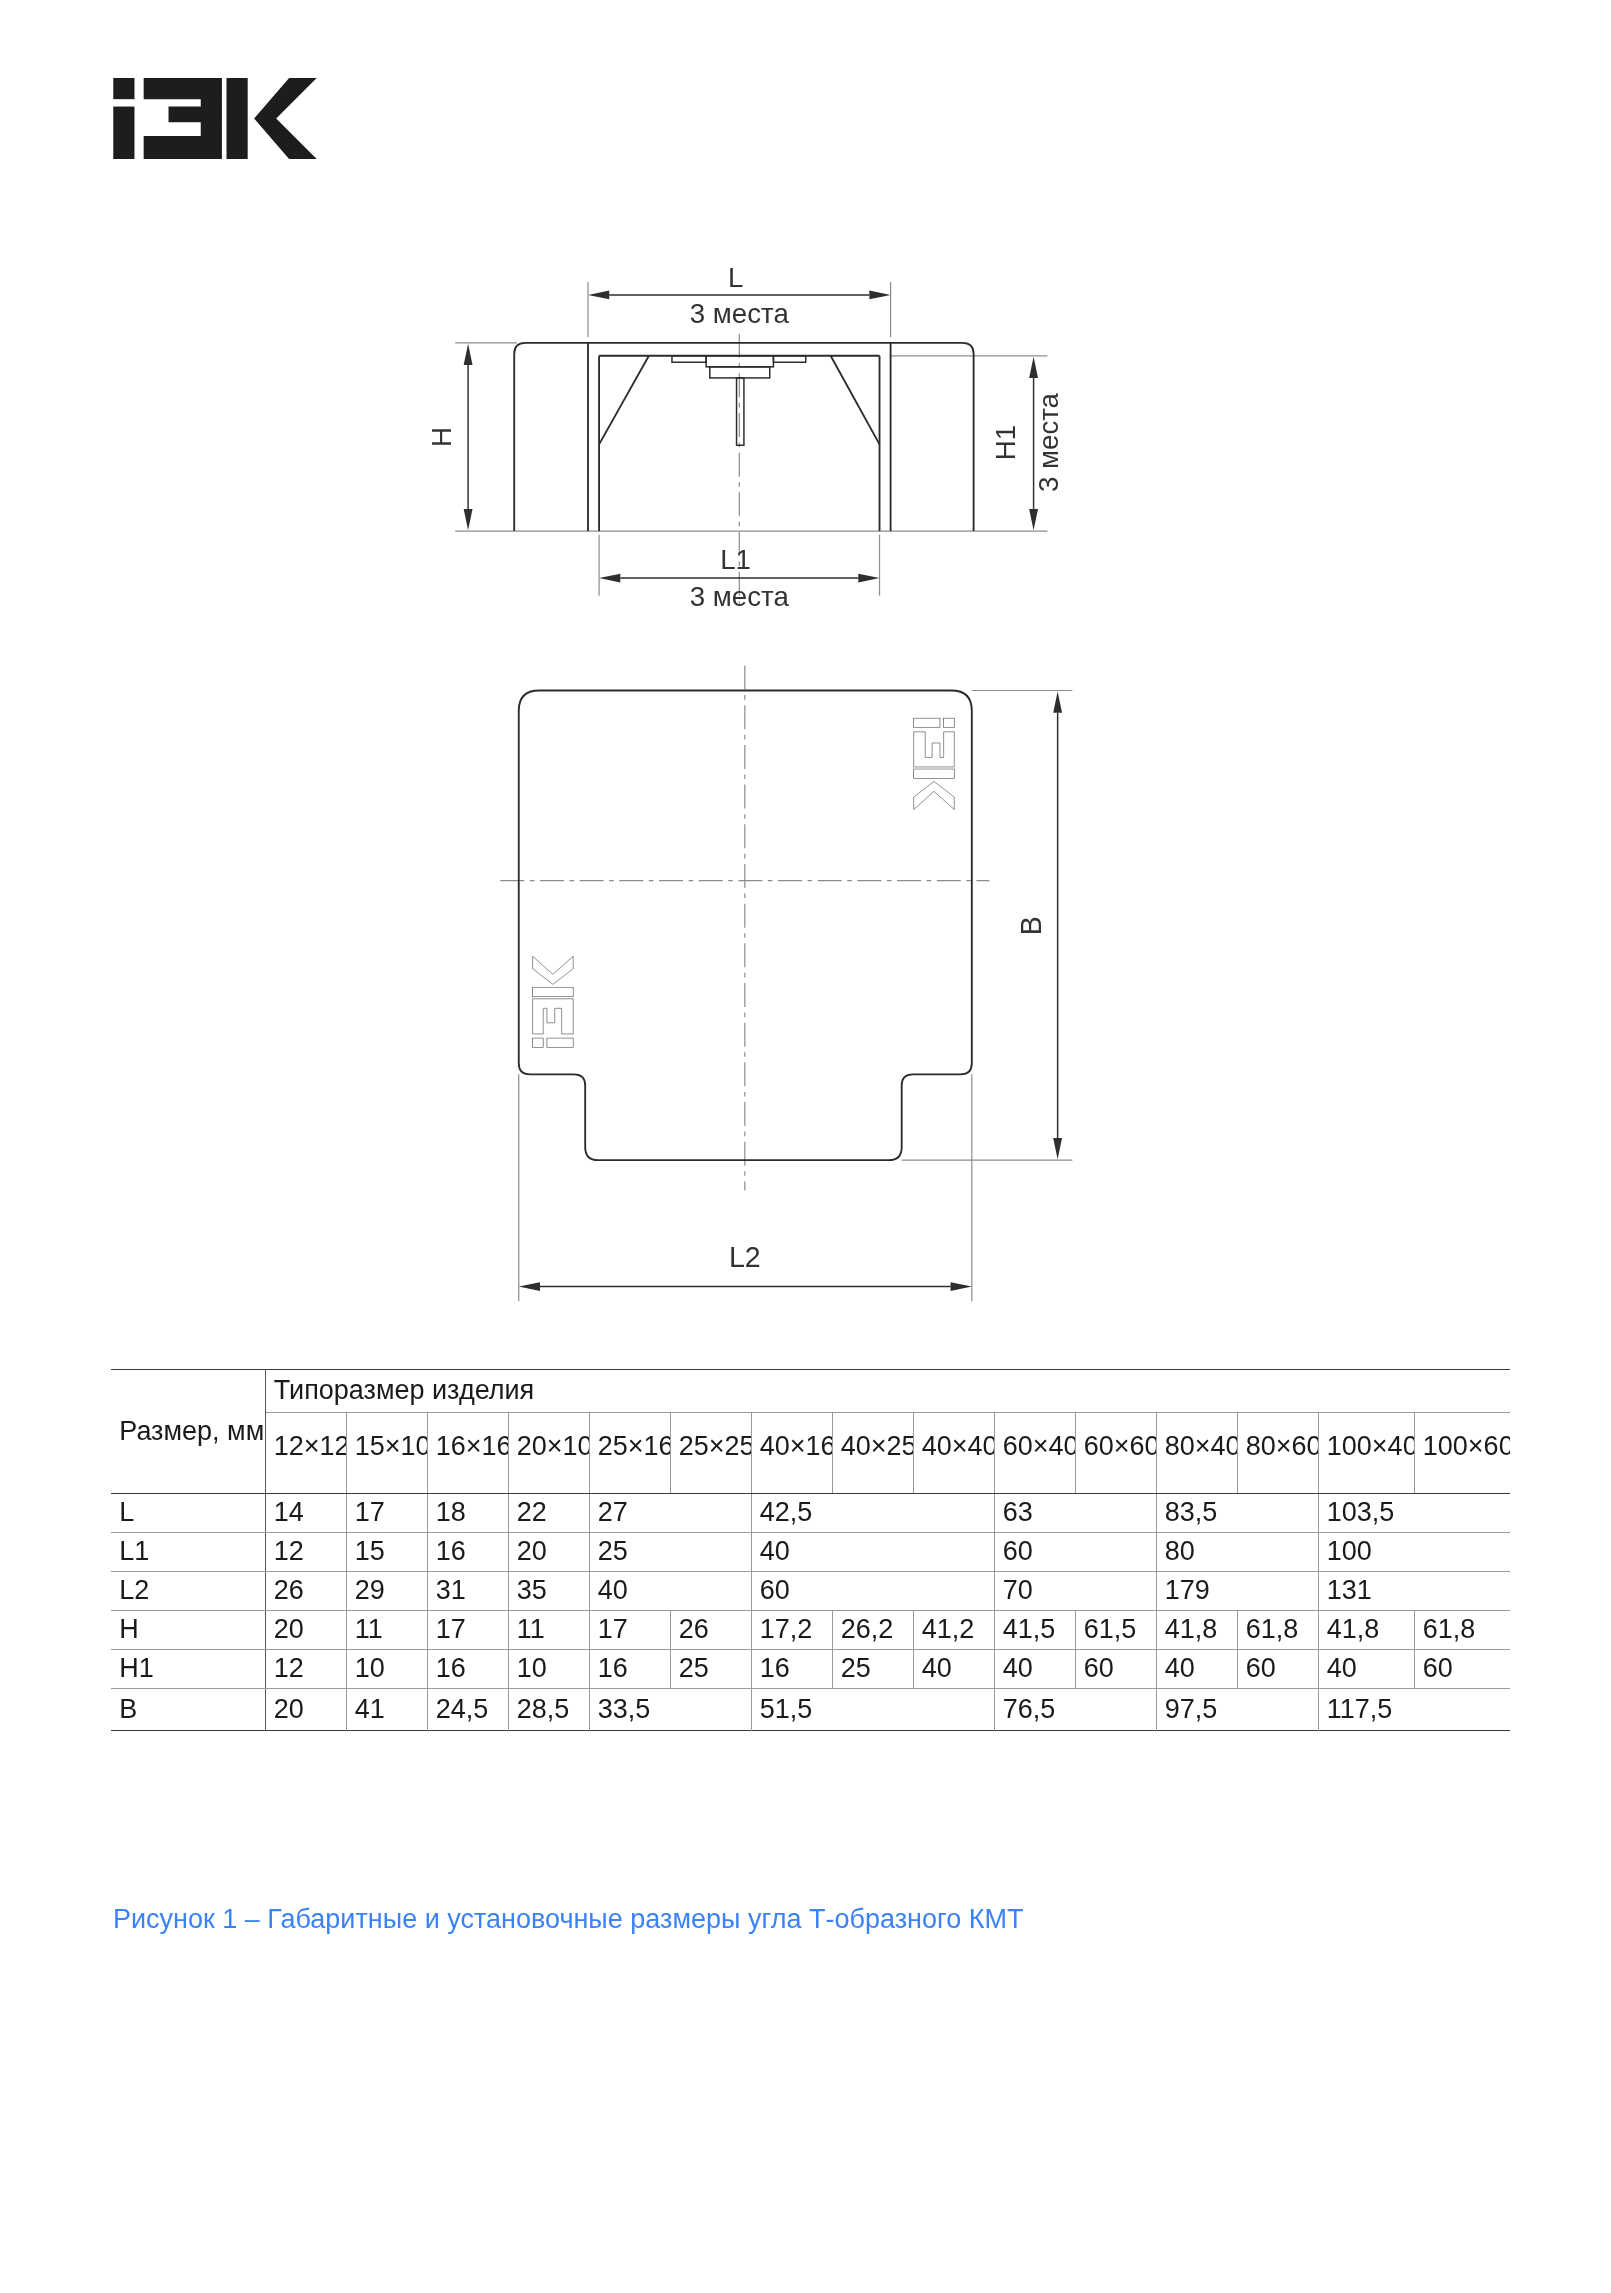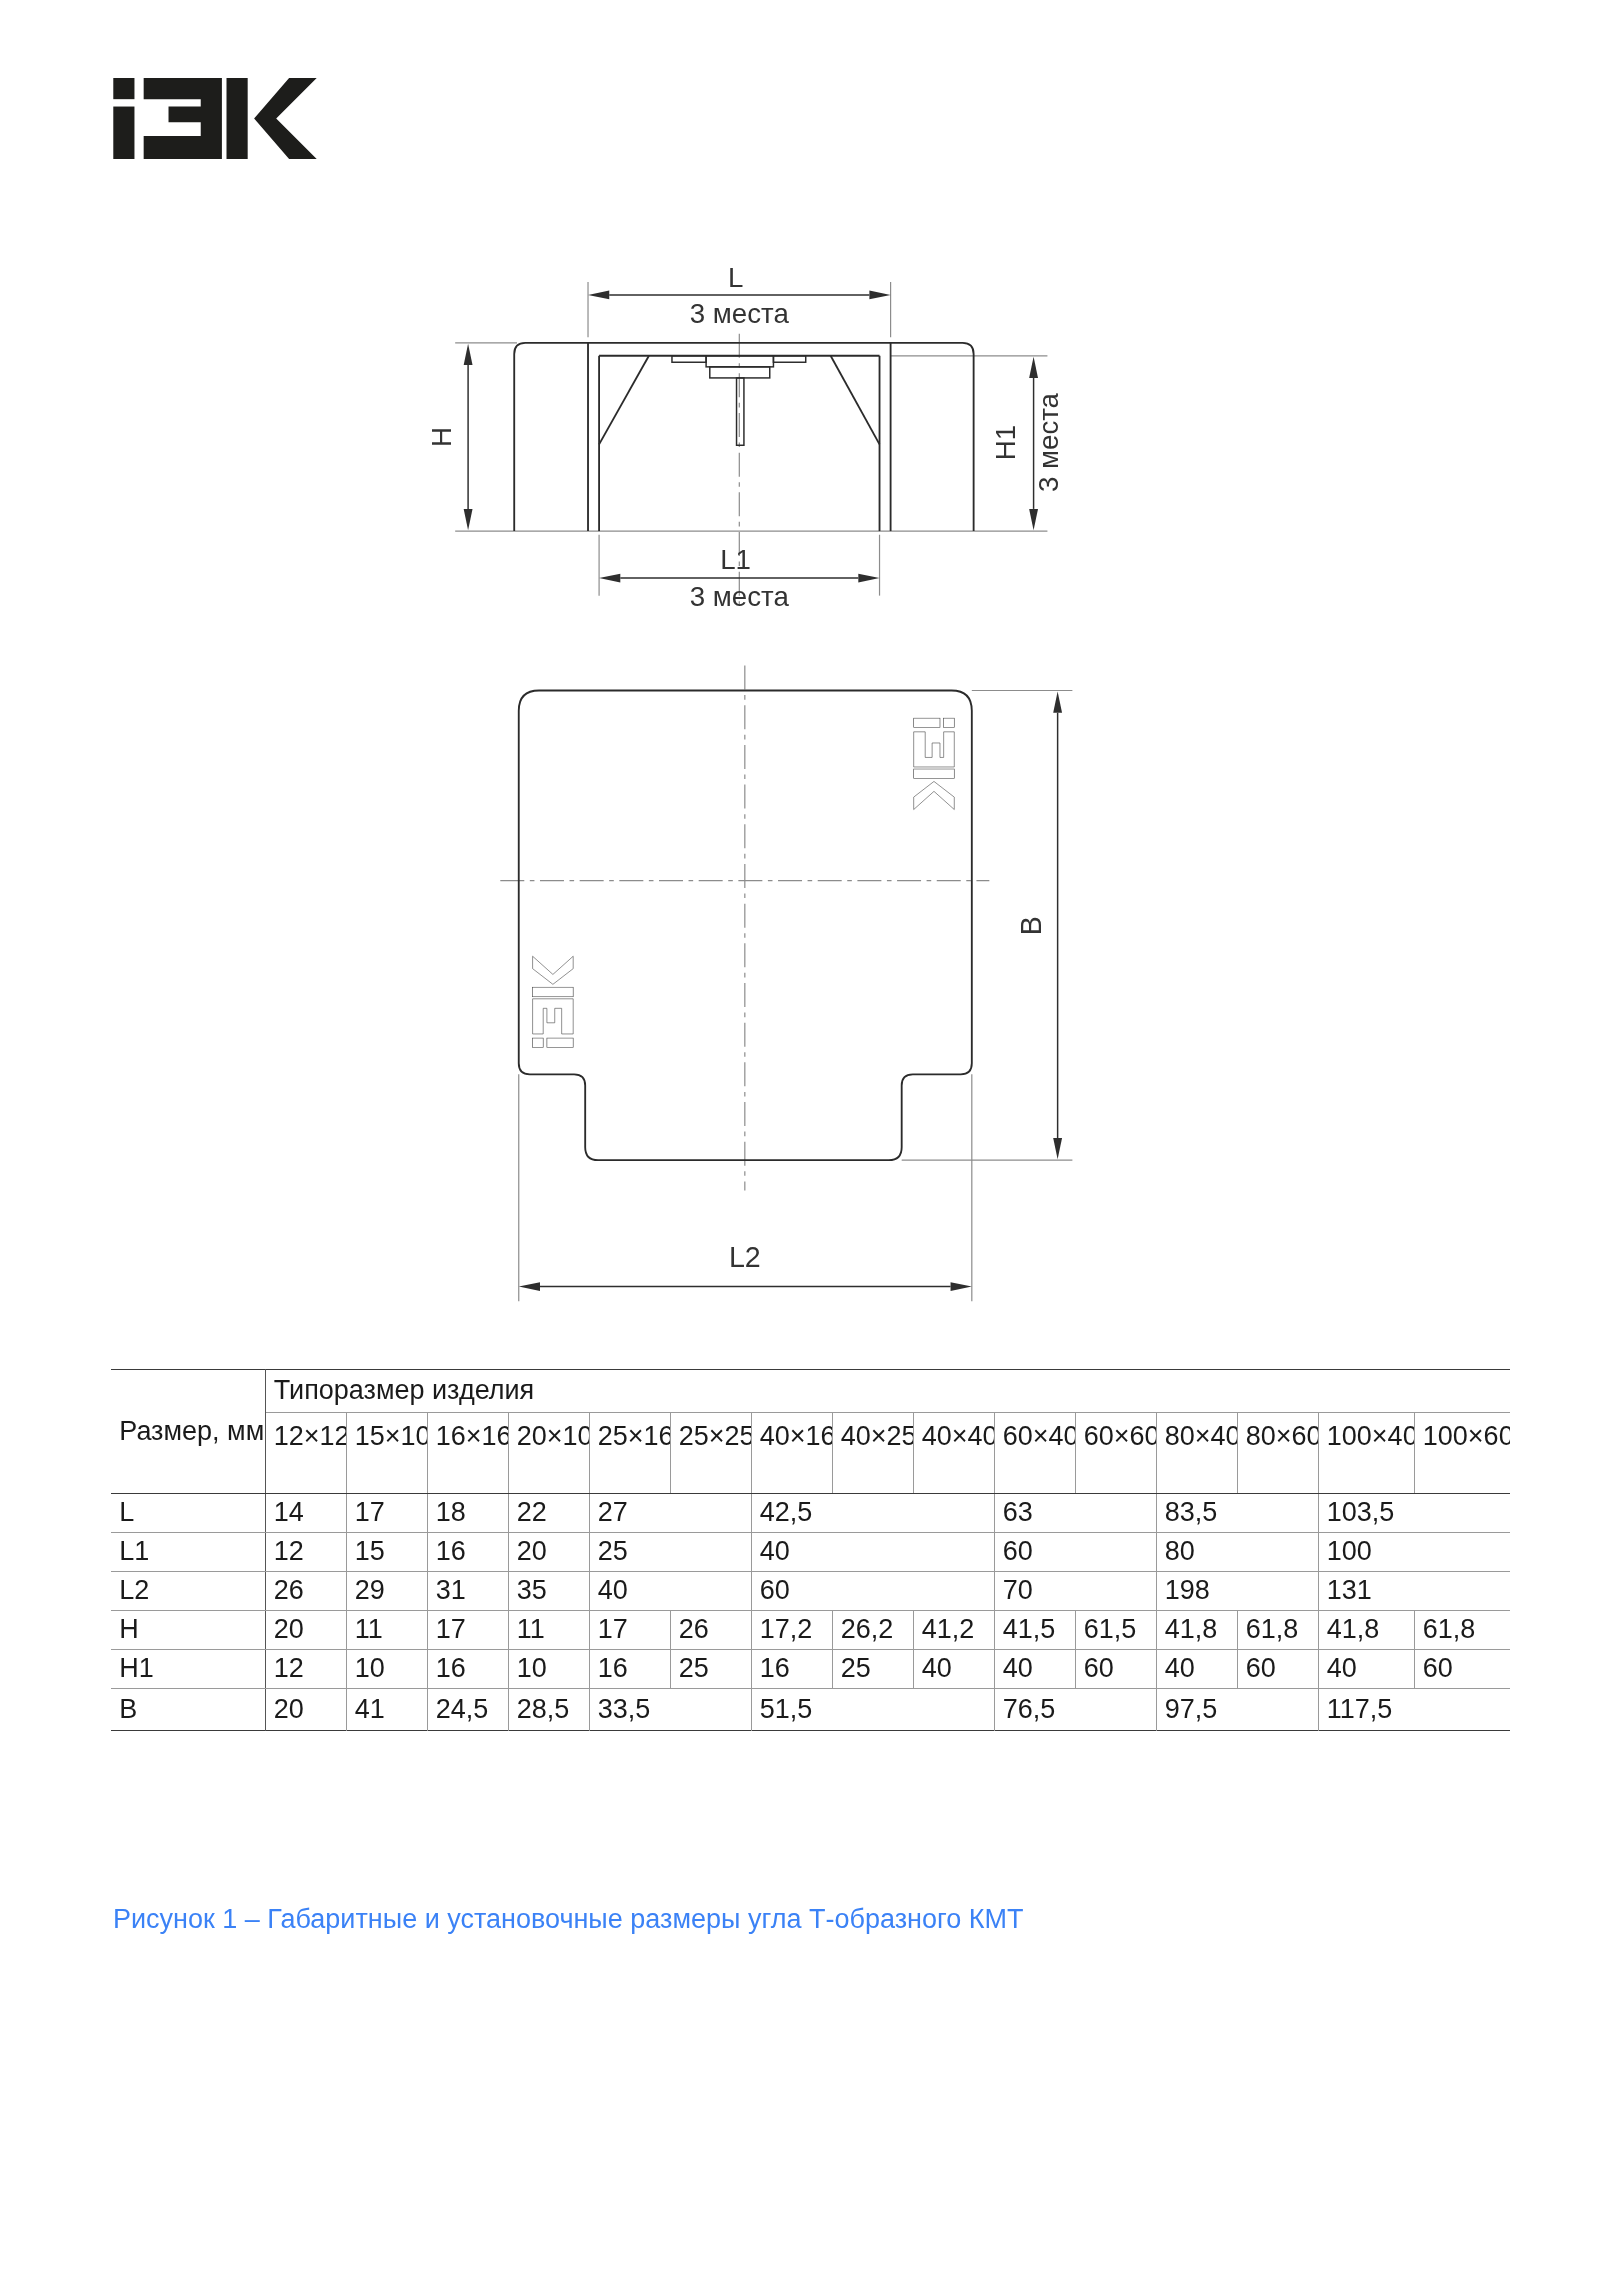--- a/index.html
+++ b/index.html
@@ -50,21 +50,21 @@
   tr.drow-last { height:42px; }
   th.corner {
     border-right:1.4px solid #555;
     border-bottom:1.8px solid #3a3a3a;
     vertical-align:top; padding-top:8.3px;
   }
   th.group { border-bottom:0.9px solid #9a9a9a; padding-top:5.5px; vertical-align:top; }
   tr.hrow2 th {
     border-right:0.9px solid #9a9a9a;
     border-bottom:1.8px solid #3a3a3a;
-    vertical-align:top; padding-top:9px;
+    vertical-align:top; padding-top:19px;
   }
   tr.hrow2 th:last-child { border-right:none; }
   tbody th.rowlabel {
     border-right:1.4px solid #555;
     border-bottom:1.3px solid #9a9a9a;
   }
   tbody td {
     border-right:0.9px solid #9a9a9a;
     border-bottom:1.3px solid #9a9a9a;
   }
@@ -267,21 +267,21 @@
         </tr>
         <tr class="drow">
           <th class="rowlabel">L2</th>
           <td>26</td>
           <td>29</td>
           <td>31</td>
           <td>35</td>
           <td colspan="2">40</td>
           <td colspan="3">60</td>
           <td colspan="2">70</td>
-          <td colspan="2">198</td>
+          <td colspan="2">179</td>
           <td colspan="2">131</td>
         </tr>
         <tr class="drow">
           <th class="rowlabel">H</th>
           <td>20</td>
           <td>11</td>
           <td>17</td>
           <td>11</td>
           <td>17</td>
           <td>26</td>

